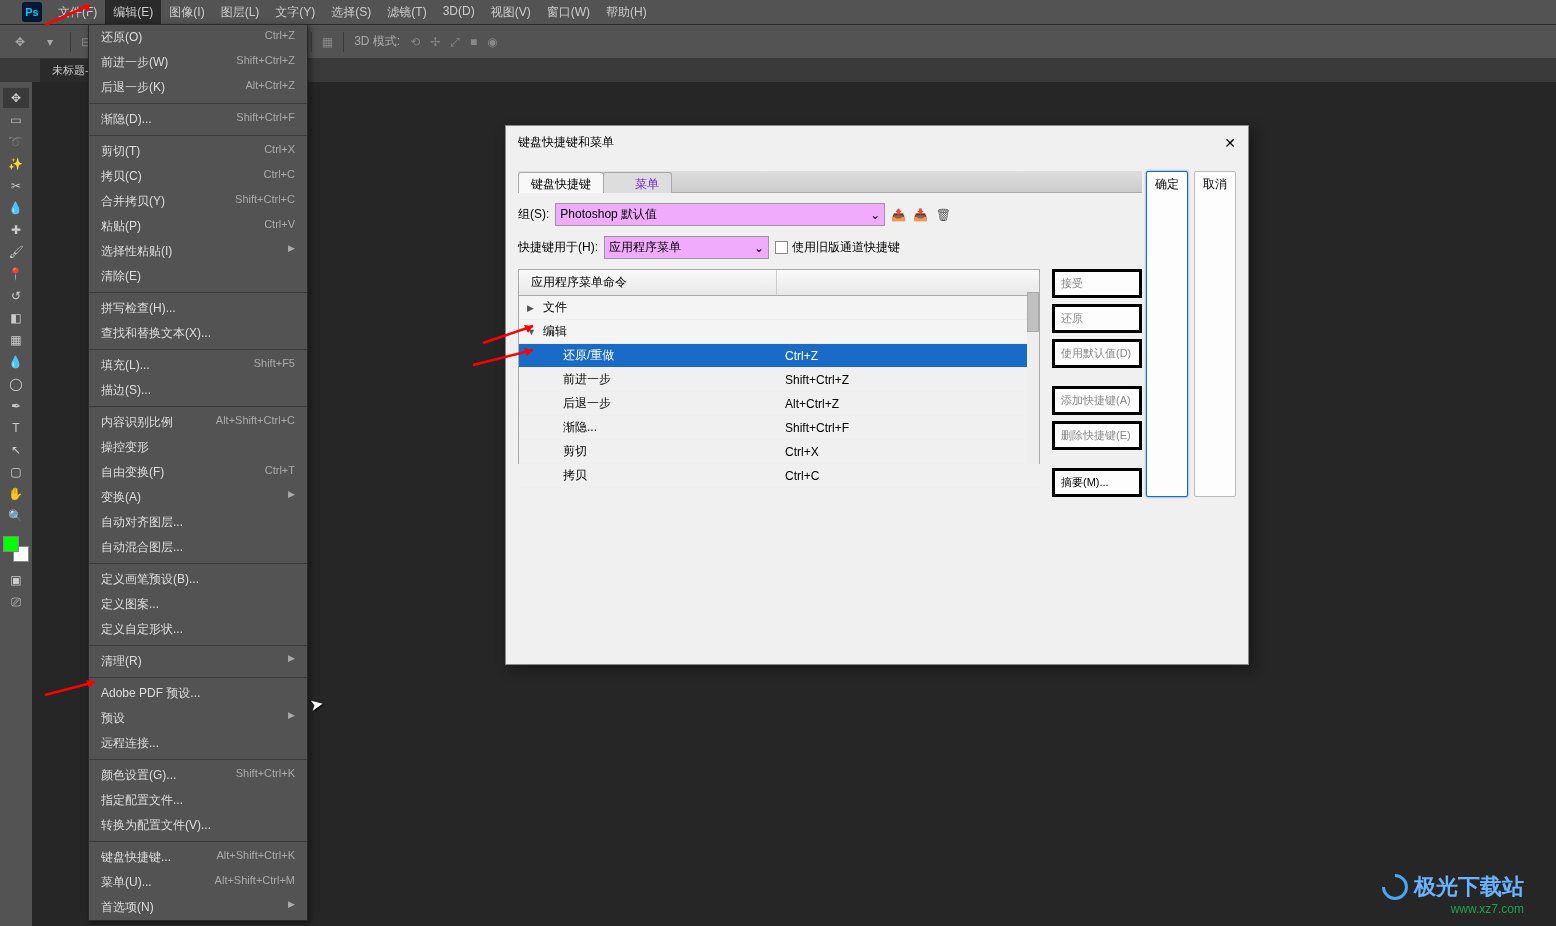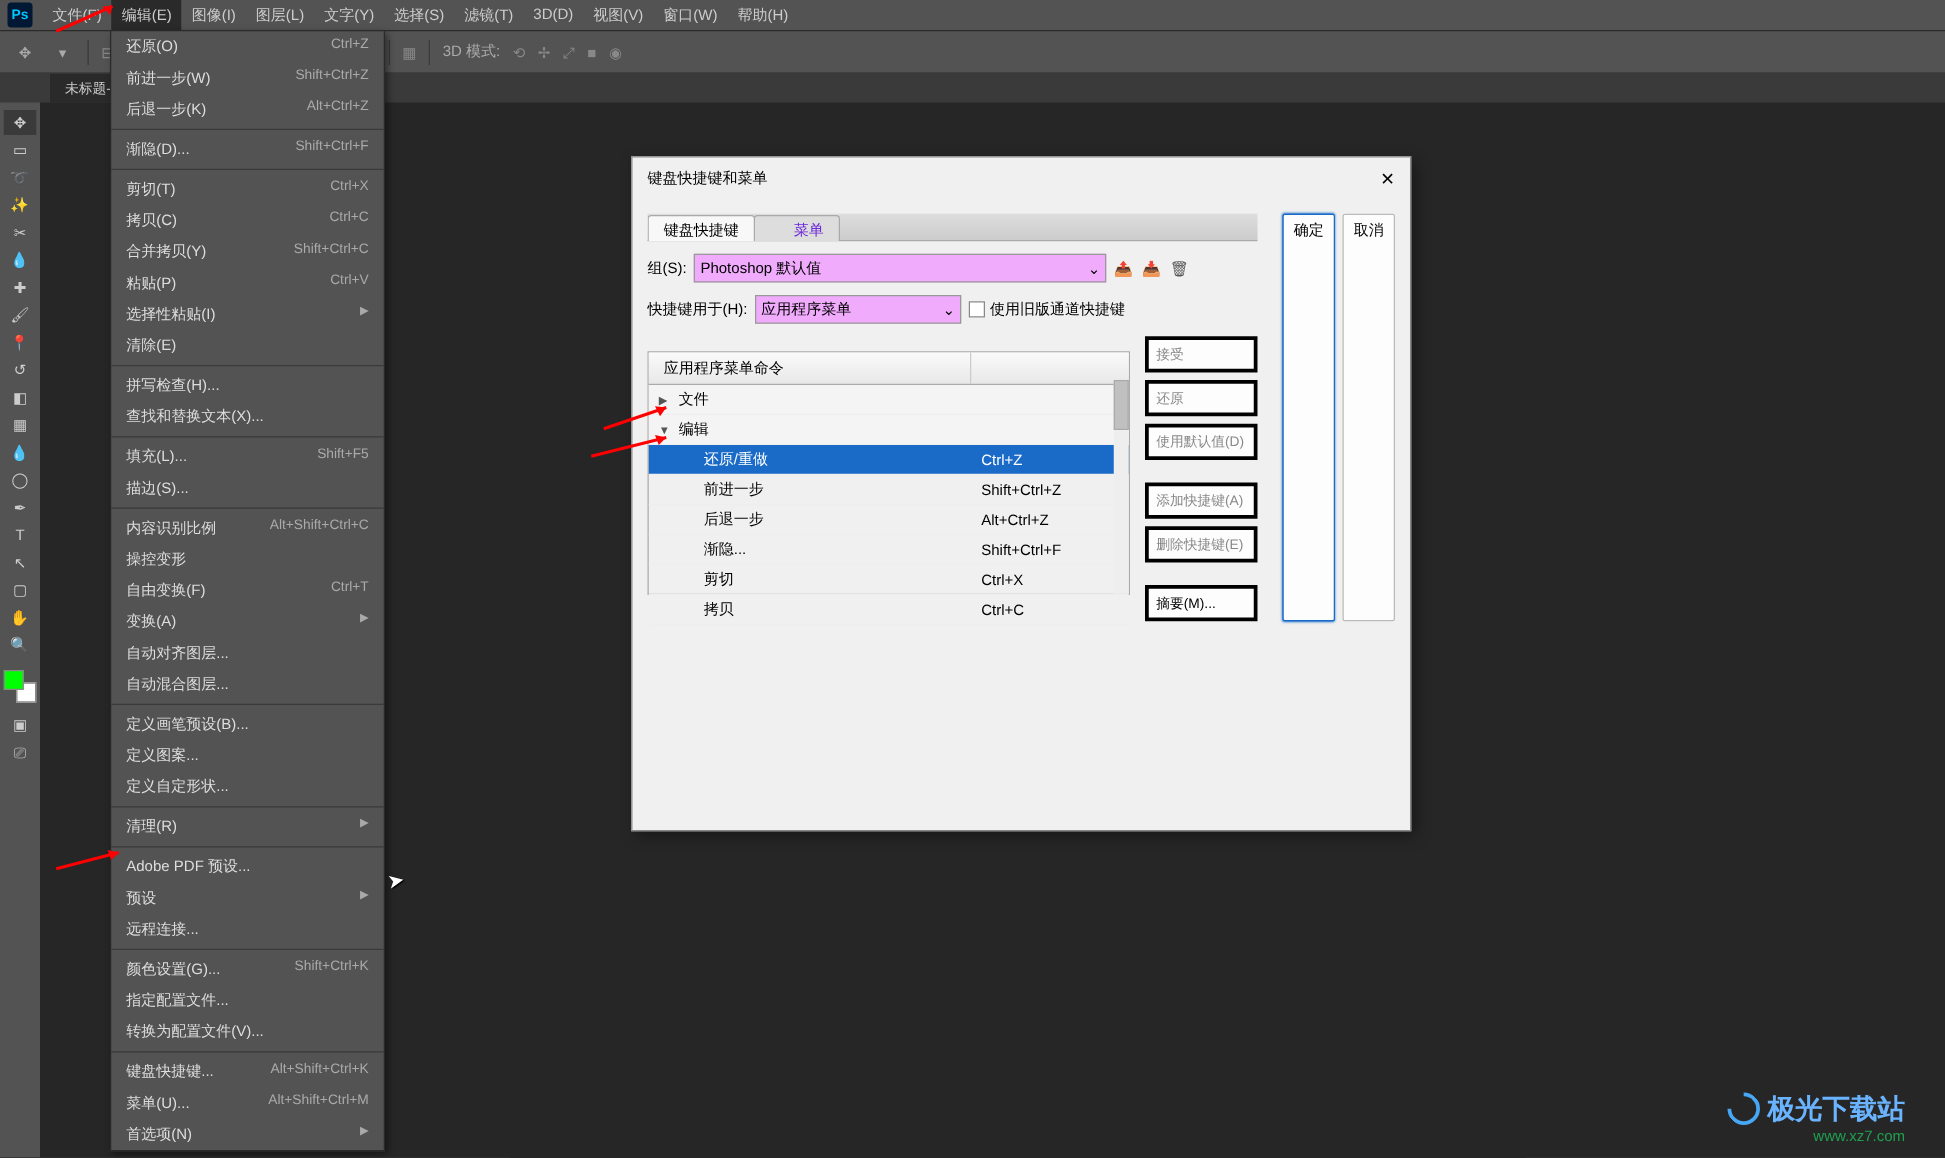--- a/index.html
+++ b/index.html
@@ -1,17 +1,17 @@
 <!DOCTYPE html>
 <html><head>
 <meta charset="utf-8">
 <style>
 * { margin: 0; padding: 0; box-sizing: border-box; font-family: "Microsoft YaHei", sans-serif; }
 body { background: #3a3a3a; width: 1556px; height: 926px; overflow: hidden; position: relative; color: #ccc; font-size: 12px; }
-.menubar { background: #535353; height: 24px; display: flex; align-items: center; padding: 0 6px; }
+.menubar { background: #535353; height: 24px; display: flex; align-items: center; padding: 0 22px; }
 .ps-icon { width: 20px; height: 20px; background: #001833; color: #00c8ff; font-weight: bold; font-size: 11px; display: flex; align-items: center; justify-content: center; border-radius: 3px; margin-right: 8px; }
 .menubar-item { padding: 4px 8px; cursor: pointer; }
 .menubar-item.active { background: #2a2a2a; }
 .optionsbar { background: #535353; height: 34px; border-top: 1px solid #2a2a2a; display: flex; align-items: center; padding: 0 10px; gap: 10px; color: #aaa; }
 .opt-icon { width: 20px; height: 20px; display: flex; align-items: center; justify-content: center; }
 .divider-v { width: 1px; height: 20px; background: #3a3a3a; }
 .tabbar { background: #3a3a3a; height: 24px; display: flex; align-items: center; padding-left: 40px; }
 .tab { background: #2a2a2a; padding: 4px 12px; color: #ccc; font-size: 11px; }
 .main-area { display: flex; height: calc(926px - 82px); }
 .toolbar { width: 32px; background: #535353; display: flex; flex-direction: column; align-items: center; padding-top: 6px; gap: 2px; }
@@ -21,24 +21,24 @@
 .swatch-fg { position: absolute; width: 16px; height: 16px; background: #00ff00; border: 1px solid #888; top: 0; left: 0; z-index: 2; }
 .swatch-bg { position: absolute; width: 16px; height: 16px; background: #fff; border: 1px solid #888; bottom: 0; right: 0; }
 .canvas-area { flex: 1; background: #262626; position: relative; }
 
 .dropdown-menu { position: absolute; top: 24px; left: 88px; width: 220px; background: #535353; border: 1px solid #2a2a2a; box-shadow: 2px 2px 6px rgba(0,0,0,0.5); z-index: 100; }
 .menu-item { display: flex; justify-content: space-between; padding: 4px 12px; cursor: pointer; color: #ddd; font-size: 12px; }
 .menu-item.submenu::after { content: "▶"; font-size: 9px; color: #aaa; }
 .menu-sep { height: 1px; background: #3a3a3a; margin: 3px 0; }
 .menu-item .shortcut { color: #aaa; font-size: 11px; }
 
-.dialog { position: absolute; top: 125px; left: 505px; width: 624px; height: 540px; background: #f0f0f0; border: 1px solid #888; box-shadow: 4px 4px 12px rgba(0,0,0,0.4); z-index: 200; color: #000; }
+.dialog { position: absolute; top: 125px; left: 505px; width: 744px; height: 540px; background: #f0f0f0; border: 1px solid #888; box-shadow: 4px 4px 12px rgba(0,0,0,0.4); z-index: 200; color: #000; }
 .dialog-title { padding: 8px 12px; font-size: 12px; display: flex; justify-content: space-between; align-items: center; }
 .dialog-close { font-size: 14px; cursor: pointer; }
-.dialog-body { padding: 12px; display: flex; gap: 20px; }
+.dialog-body { padding: 12px; display: flex; gap: 4px; }
 .dialog-left { flex: 1; }
 .dialog-right { width: 90px; display: flex; gap: 6px; }
 .dlg-btn { background: #fdfdfd; border: 1px solid #bbb; padding: 4px 8px; font-size: 12px; text-align: center; cursor: pointer; border-radius: 2px; }
 .dlg-btn.primary { border: 1px solid #1a6bc7; box-shadow: 0 0 2px #1a6bc7; }
 .dlg-tabs { display: flex; border-bottom: 1px solid #aaa; background: linear-gradient(#ddd,#ccc); height: 22px; }
 .dlg-tab { padding: 3px 12px; font-size: 12px; border: 1px solid #aaa; border-bottom: none; background: #f8f8f8; margin-right: -1px; border-radius: 3px 3px 0 0; position: relative; top: 1px; }
 .dlg-tab.inactive { background: #ddd; color: #6d28d9; padding-left: 31px; }
 .dlg-row { display: flex; align-items: center; gap: 6px; margin: 10px 0; font-size: 12px; }
 .dlg-select { flex: 1; border: 1px solid #999; padding: 2px 4px; background: #f0abfc; display: flex; justify-content: space-between; align-items: center; }
 .dlg-icon { width: 16px; height: 16px; display: flex; align-items: center; justify-content: center; color: #555; cursor: pointer; }
@@ -316,21 +316,21 @@
         <div class="dlg-select" style="width:165px;flex:none;">
           <span>应用程序菜单</span>
           <span>⌄</span>
         </div>
         <label class="checklabel">
           <span class="checkbox"></span>
           <span>使用旧版通道快捷键</span>
         </label>
       </div>
       <div style="display:flex;gap:12px;">
-        <div class="table-container" style="flex:1;margin-top:12px;">
+        <div class="table-container" style="flex:1;">
           <div class="table-header">
             <div class="th th1">应用程序菜单命令</div>
           </div>
           <div id="table-body">
               <div class="tree-row cat">
                 <span class="tree-toggle">▶</span>
                 <span class="tree-label">文件</span>
                 <span class="tree-shortcut"></span>
               </div>
               <div class="tree-row cat">

